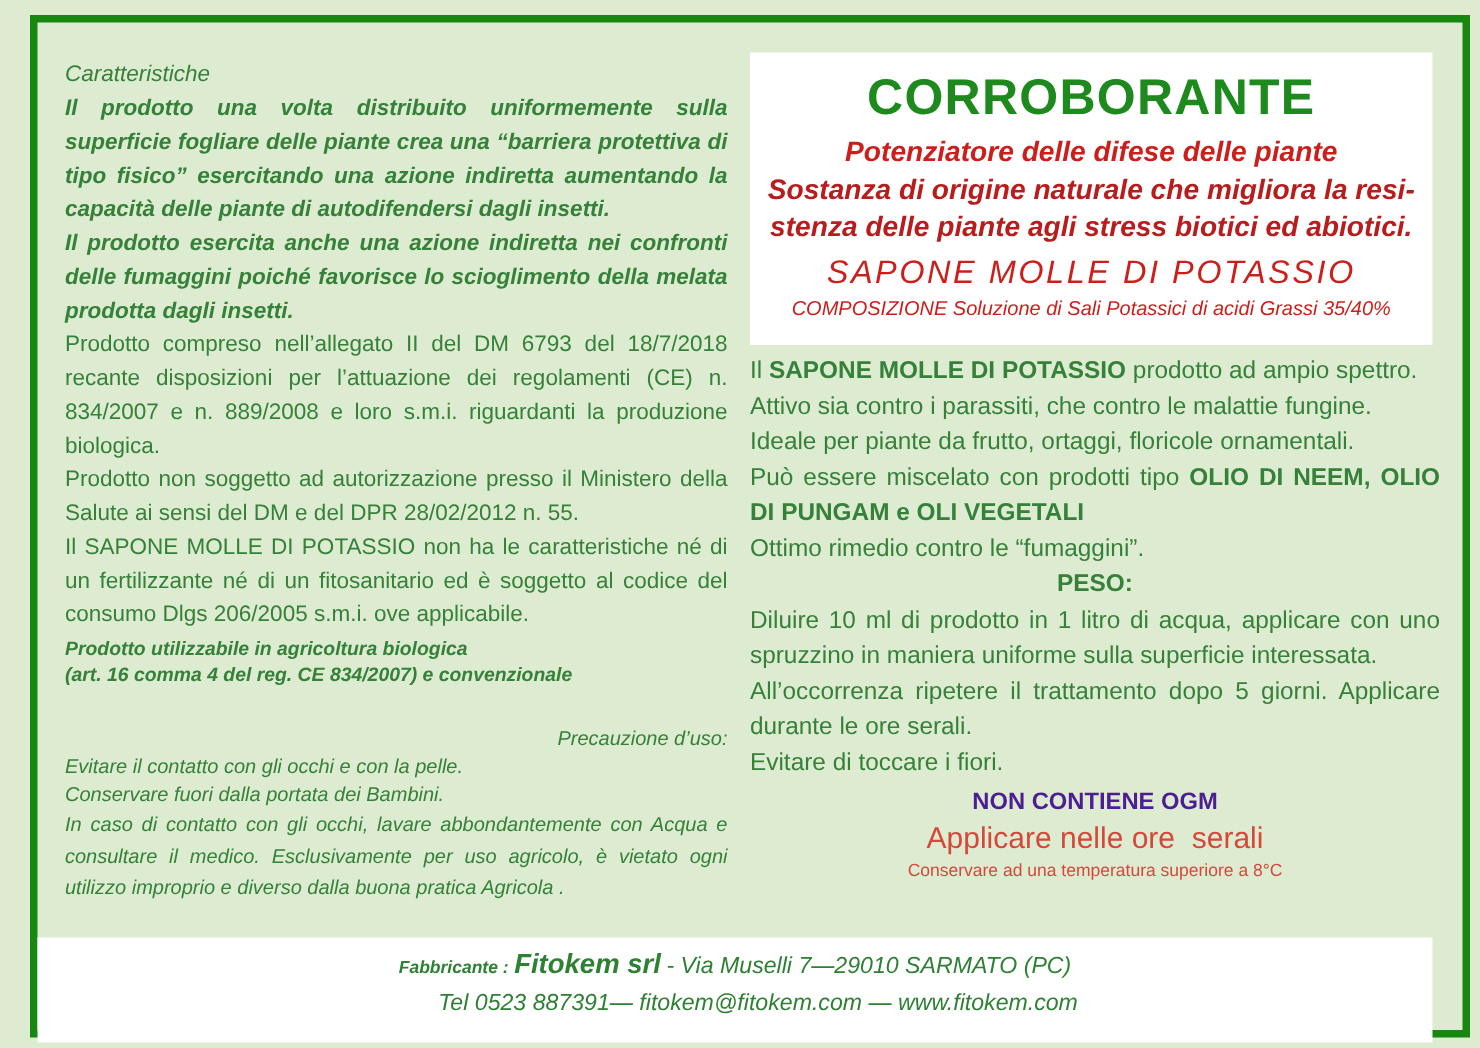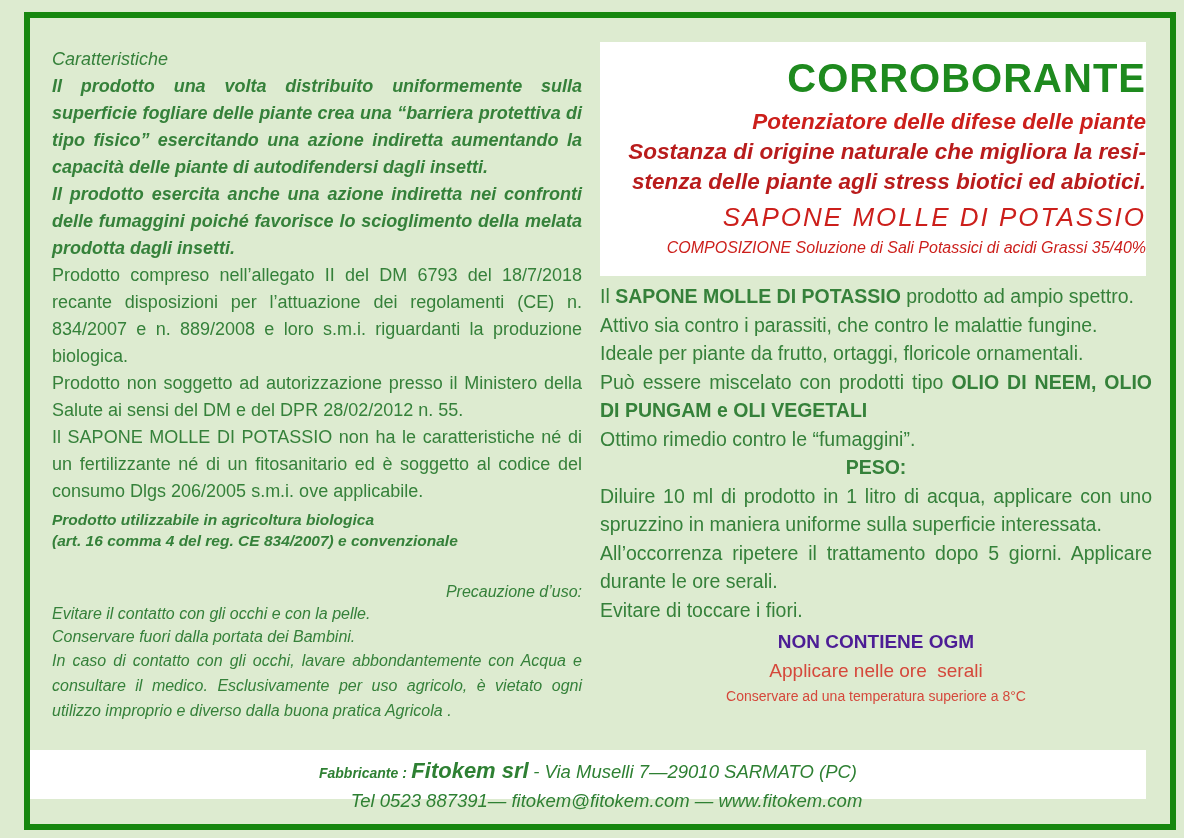--- a/index.html
+++ b/index.html
@@ -73,21 +73,21 @@
     display: flex;
     gap: 60px;
     color: #35813a;
   }
   .pre { white-space: pre; }
   
   .title-box {
     position: absolute;
     left: 600px; top: 42px; width: 546px; height: 234px;
     background: #ffffff;
-    text-align: right;
+    text-align: center;
   }
   .main-title {
     margin-top: 12px;
     font-size: 40px;
     font-weight: 600;
     letter-spacing: 1px;
     color: #1e8a1e;
     line-height: 48px;
   }
   .subtitle {
@@ -139,33 +139,33 @@
     text-align: center;
     color: #4c1d95;
     font-weight: 700;
     font-size: 19px;
     line-height: 30px;
     margin-top: 3px !important;
   }
   .red-note-1 {
     text-align: center;
     color: #d5483b;
-    font-size: 19px;
+    font-size: 24px;
     line-height: 27px;
   }
   .red-note-2 {
     text-align: center;
     color: #d5483b;
     font-size: 14px;
     line-height: 24px;
   }
   
   .footer-bar {
     position: absolute;
-    left: 30px; top: 750px; width: 1116px; height: 49px;
+    left: 30px; top: 750px; width: 1116px; height: 84px;
     background: #ffffff;
     text-align: center;
     color: #2e8033;
   }
   .footer-line1 {
     margin-top: 7px;
     line-height: 28px;
     font-style: italic;
   }
   .fab-label {

